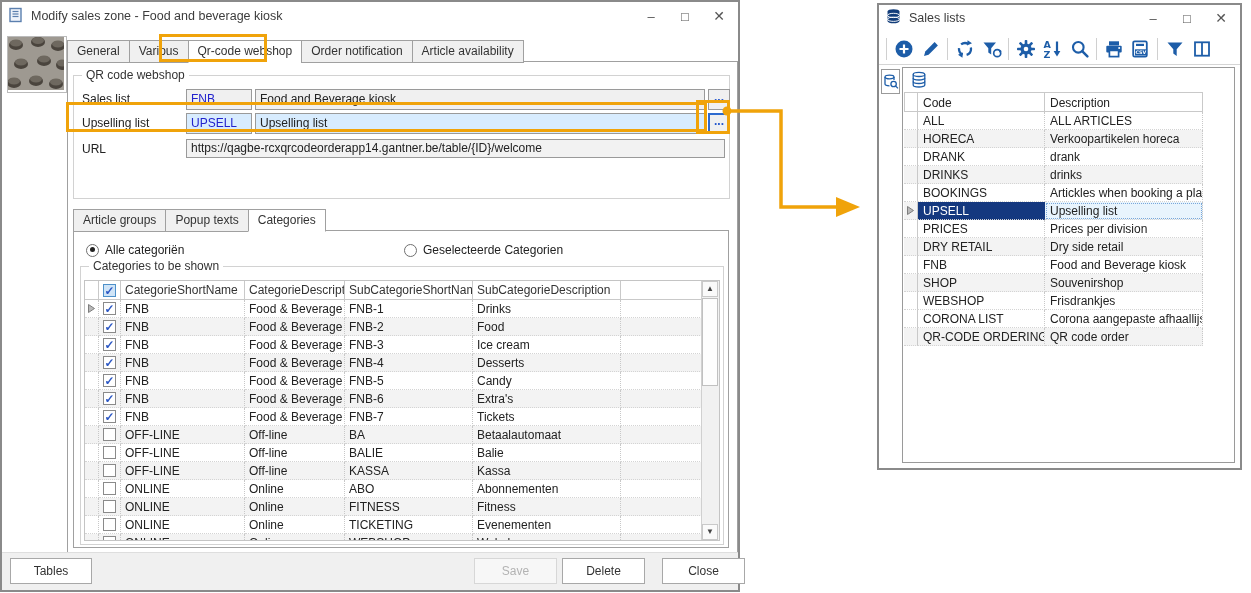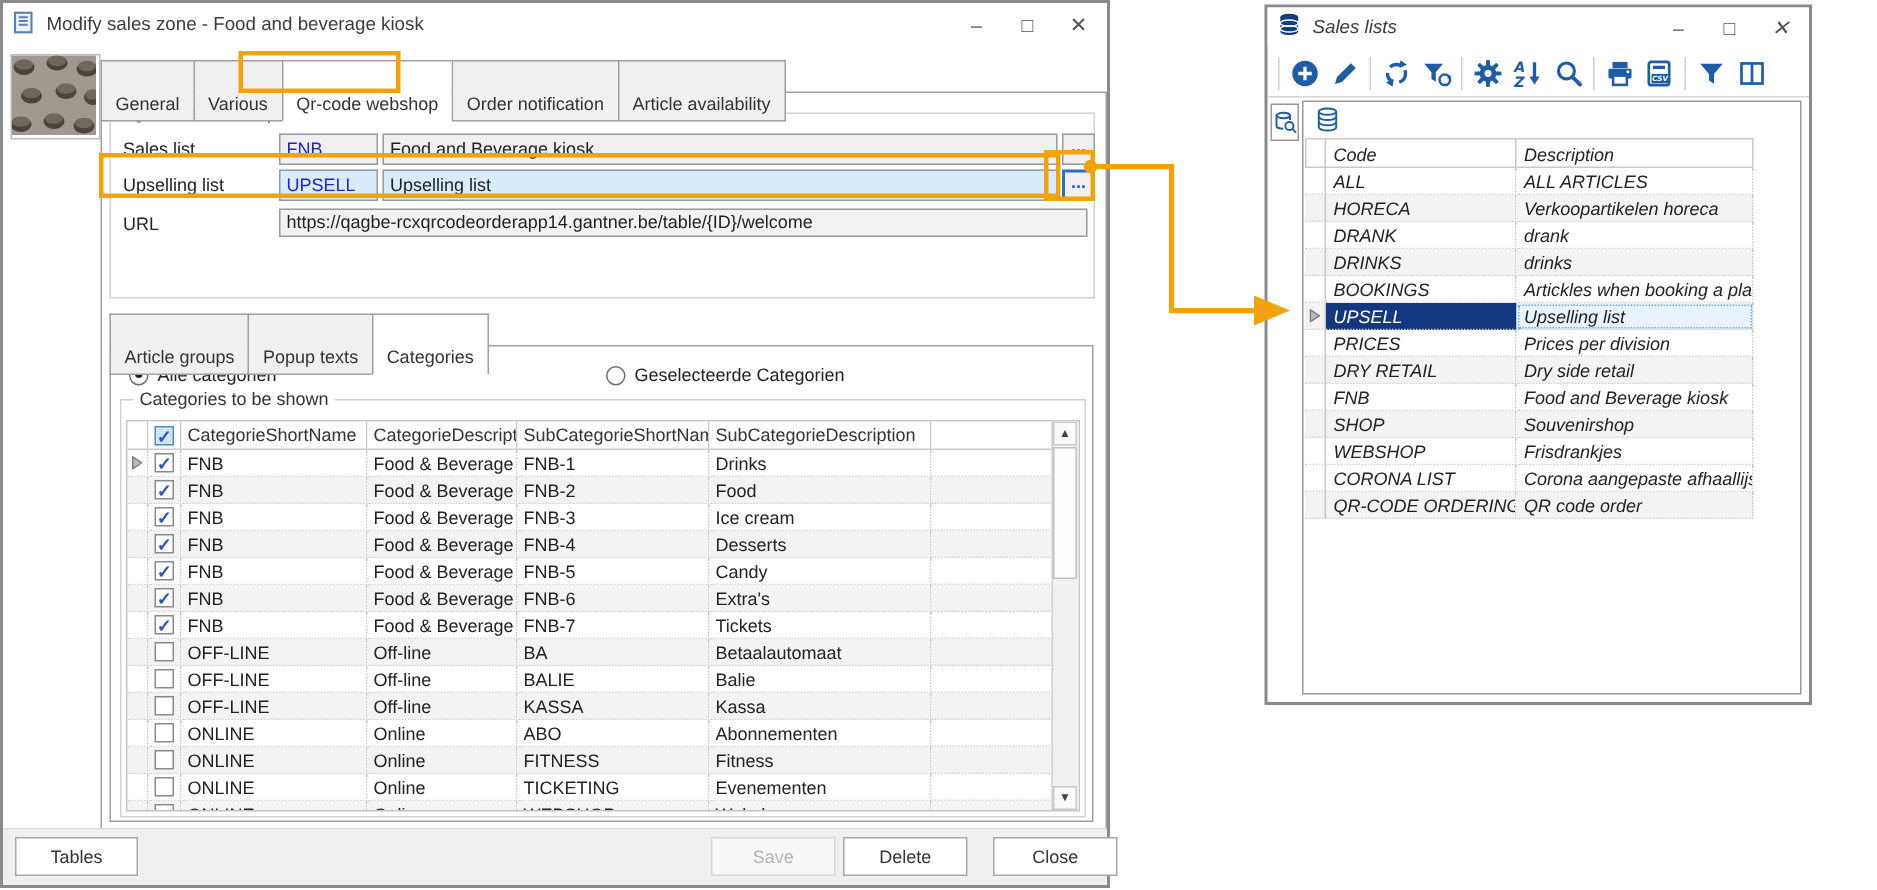--- a/index.html
+++ b/index.html
@@ -2,31 +2,31 @@
 <html><head>
 <meta charset="utf-8">
 <style>
   html,body { margin:0; padding:0; }
   body {
     width:1251px; height:593px; position:relative; overflow:hidden;
     background:#ffffff; font-family:"Liberation Sans", sans-serif; font-size:12px; color:#222;
   }
   .window { position:absolute; background:#fff; border:2px solid #8a8a8a; box-sizing:border-box; }
   #win-left  { left:0; top:0; width:740px; height:592px; }
-  #win-right { left:843px; top:3px; width:365px; height:467px;font-style:italic; }
+  #win-right { left:877px; top:3px; width:365px; height:467px; }
 
   .titlebar { position:relative; height:28px; display:flex; align-items:center; padding:0 6px; gap:7px; background:#fff; }
   .titlebar .ttl { color:#3c3c3c; font-size:12.5px; }
   .win-controls { position:absolute; right:2px; top:0; height:28px; display:flex; }
   .win-controls span { width:34px; height:28px; display:flex; align-items:center; justify-content:center; color:#555; font-size:13px; cursor:default; }
 
   
   .thumb { position:absolute; left:5px; top:34px; width:58px; height:55px; border:1px solid #bbb; }
   .tabstrip { position:absolute; left:65px; top:38px; display:flex; z-index:3; }
-  .tab { padding:21px 9px 3px 9px; height:15px; line-height:15px; background:#f0f0f0; border:1px solid #a0a0a0; border-right:none; color:#333; }
+  .tab { padding:3px 9px 3px 9px; height:15px; line-height:15px; background:#f0f0f0; border:1px solid #a0a0a0; border-right:none; color:#333; }
   .tab:last-child { border-right:1px solid #a0a0a0; }
   .tab.active { background:#fff; border-bottom:1px solid #fff; position:relative; z-index:4; }
   .panel { position:absolute; left:65px; top:59px; width:671px; height:492px; border:1px solid #a0a0a0; background:#fff; box-sizing:border-box; }
 
   .groupbox { position:absolute; border:1px solid #d2d2d2; background:#fff; }
   .gb-title { position:absolute; top:-8px; left:8px; background:#fff; padding:0 4px; color:#333; }
 
   #gb-qr { left:5px; top:13px; width:655px; height:122px; }
   .qr-row { position:absolute; left:0; right:0; height:21px; }
   .qr-label { position:absolute; left:8px; top:0; width:100px; line-height:21px; color:#222; }

